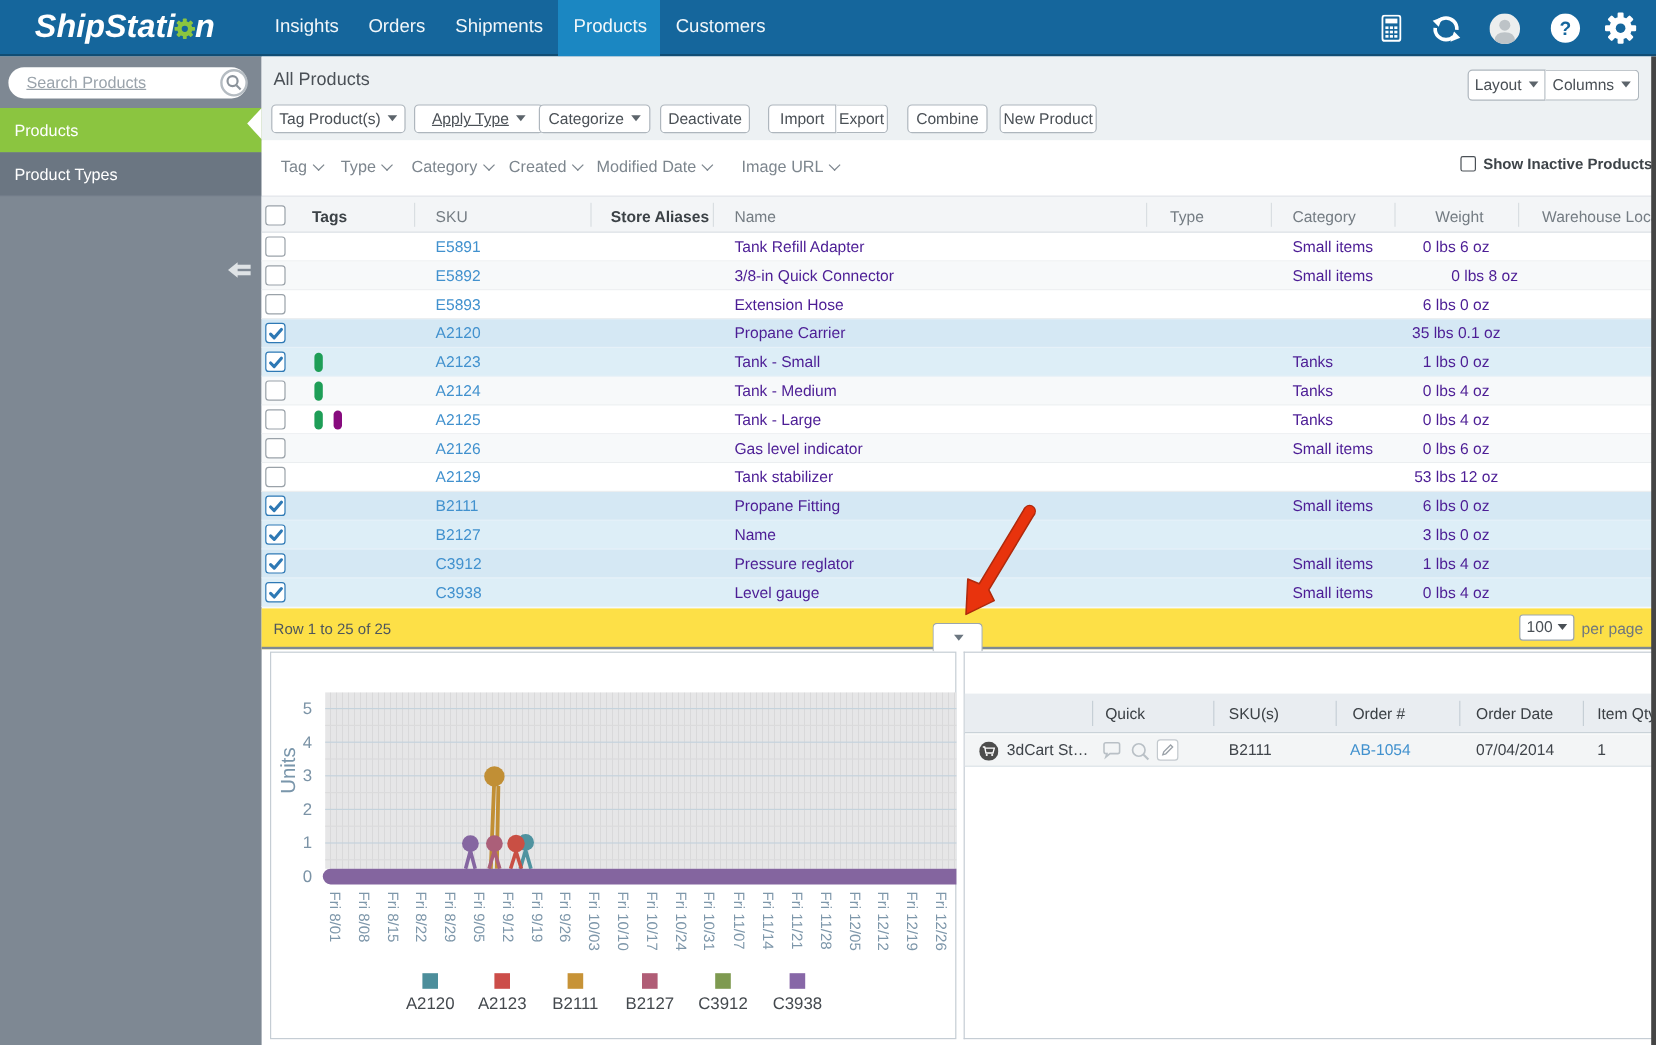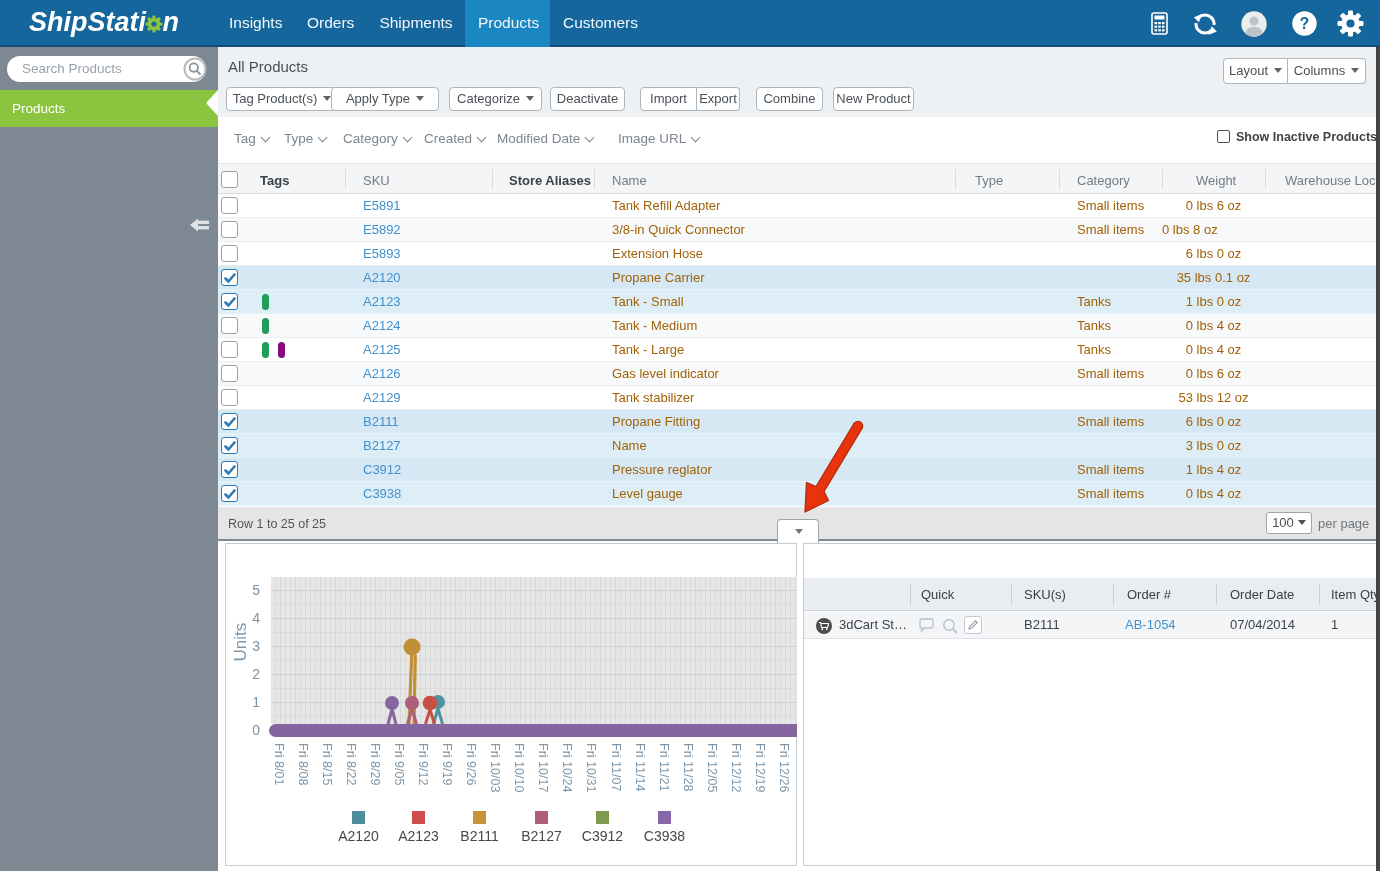--- a/index.html
+++ b/index.html
@@ -13,21 +13,21 @@
     font-style:italic; color:#fff; letter-spacing:0px; }
   .navitem { position:absolute; top:0; height:45px; line-height:45px; color:#f2f7fa;
     font-size:15.5px; text-align:center; }
   #nav-products { position:absolute; left:465px; top:0; width:85px; height:47px;
     background:#1b87c2; }
   
   #sidebar { position:absolute; left:0; top:47px; width:218px; height:824px;
     background:#7e8893; }
   #searchbox { position:absolute; left:7px; top:9px; width:199px; height:26px;
     background:#fff; border-radius:14px; }
-  #searchbox span { position:absolute; left:15px; top:5px; color:#9aa3ab; font-size:13.5px; }
+  #searchbox span { position:absolute; left:15px; top:5px; color:#9aa3ab; font-size:13.5px;text-decoration:underline; }
   .sideitem { position:absolute; left:0; width:218px; height:37px; line-height:37px;
     color:#fff; font-size:13.5px; padding-left:12px; background:#6b7682; }
   #side-products { background:#8bc540; }
   #notch { position:absolute; left:206px; top:0px; width:0; height:0;
     border-top:13px solid transparent; border-bottom:13px solid transparent;
     border-right:12px solid #fff; }
   
   #band { position:absolute; left:218px; top:47px; width:1162px; height:70px;
     background:#edf1f3; }
   #title { position:absolute; left:10px; top:11px; font-size:15px; color:#4a5056; }
@@ -46,30 +46,30 @@
     vertical-align:2px; }
   
   #thead { position:absolute; left:218px; top:163px; width:1162px; height:31px;
     background:#f3f5f7; border-top:1px solid #e3e7ea; border-bottom:1px solid #d7dde1; }
   .th { position:absolute; top:0; height:31px; line-height:34px; font-size:13px;
     color:#747c83; white-space:nowrap; }
   .thdark { color:#3c4247; font-weight:bold; }
   .thdiv { position:absolute; top:5px; width:1px; height:20px; background:#d9dee2; }
   .row { position:absolute; left:218px; width:1162px; height:24px; }
   .cell { position:absolute; top:0; height:24px; line-height:23px; font-size:13px;
-    color:#a16207; }
+    color:#4c1d95; }
   .sku { color:#4191ce; }
   .cb { position:absolute; width:17px; height:17px; background:#fff;
     border:1px solid #9aa2a9; border-radius:3px; }
   .cbc { border:1px solid #2e79b5; }
   .cbc svg { position:absolute; left:1px; top:1px; }
   .pill { position:absolute; top:4px; width:7px; height:16px; border-radius:3.5px; }
   
   #pagebar { position:absolute; left:218px; top:507px; width:1162px; height:34px;
-    background:#e5e5e5; border-bottom:2px solid #7d8993; }
+    background:#fde047; border-bottom:2px solid #7d8993; }
   
   .panel { position:absolute; background:#fff; border:1px solid #c5cdd4; }
   .phead { position:absolute; left:0; top:0; width:100%; height:30px; background:#e9eef3;
     border-bottom:1px solid #cdd5db; font-size:15px; }
   .pview { position:absolute; left:7px; top:7px; color:#3a3f44; font-weight:bold; font-size:14px; }
   .plink { color:#3a87c8; font-weight:bold; }
   .bluecaret { display:inline-block; width:0; height:0; border-left:5px solid transparent;
     border-right:5px solid transparent; border-top:6px solid #3a87c8;
     vertical-align:middle; margin-left:5px; margin-top:-2px; }
   .gline { left:0; width:526px; height:1px; background:#c5d3dc; }
@@ -172,26 +172,27 @@
       <circle cx="10.8" cy="10.6" r="4.2" fill="none" stroke="#8b939b" stroke-width="1.8"></circle>
       <path d="M14 14 L17.5 17.5" stroke="#8b939b" stroke-width="1.8"></path>
     </svg>
   </div>
   <svg class="abs" style="left:190px;top:170px;" width="19" height="16" viewBox="0 0 19 16">
     <path d="M0 8 L8 1.5 L8 14.5 Z" fill="#dfe3e6"></path>
     <rect x="7" y="3.6" width="12" height="3.4" fill="#dfe3e6"></rect>
     <rect x="7" y="9" width="12" height="3.4" fill="#dfe3e6"></rect>
   </svg>
   <div class="sideitem" id="side-products" style="top:43px;">Products<div id="notch"></div></div>
+  <div class="sideitem" style="top:80px;border-bottom:1px solid #7e8893;">Product Types</div>
 </div>
 
 <div id="band">
   <div id="title">All Products</div>
   <div class="btn" style="left:8px;width:112px;">Tag Product(s)<span class="caret"></span></div>
-  <div class="btn" style="left:113px;width:108px;">Apply Type<span class="caret"></span></div>
+  <div class="btn" style="left:127px;width:108px;text-decoration:underline;">Apply Type<span class="caret"></span></div>
   <div class="btn" style="left:231px;width:93px;">Categorize<span class="caret"></span></div>
   <div class="btn" style="left:332px;width:75px;">Deactivate</div>
   <div class="btn" style="left:422px;width:57px;border-radius:4px 0 0 4px;">Import</div>
   <div class="btn" style="left:479px;width:43px;border-left:none;border-radius:0 4px 4px 0;">Export</div>
   <div class="btn" style="left:538px;width:67px;">Combine</div>
   <div class="btn" style="left:615px;width:81px;">New Product</div>
   <div class="btn" style="left:1005px;width:65px;top:11px;height:26px;line-height:24px;border-radius:4px 0 0 4px;">Layout<span class="caret"></span></div>
   <div class="btn" style="left:1070px;width:78px;top:11px;height:26px;line-height:24px;border-left:none;border-radius:0 4px 4px 0;">Columns<span class="caret"></span></div>
 </div>
 
@@ -230,21 +231,21 @@
       <div class="cell sku" style="left:145px;">E5891</div>
       <div class="cell" style="left:394px;">Tank Refill Adapter</div>
       <div class="cell" style="left:859px;">Small items</div>
       <div class="cell" style="left:944px;width:103px;text-align:center;">0 lbs 6 oz</div>
     </div>
 <div class="row" style="top:218px;background:#f7f9fa;border-bottom:1px solid #ebeef0;height:24px;">
       <div class="cb" style="left:3px;top:3px;"></div>
       <div class="cell sku" style="left:145px;">E5892</div>
       <div class="cell" style="left:394px;">3/8-in Quick Connector</div>
       <div class="cell" style="left:859px;">Small items</div>
-      <div class="cell" style="left:944px;width:103px;text-align:left;">0 lbs 8 oz</div>
+      <div class="cell" style="left:944px;width:103px;text-align:right;">0 lbs 8 oz</div>
     </div>
 <div class="row" style="top:242px;background:#ffffff;border-bottom:1px solid #ebeef0;height:24px;">
       <div class="cb" style="left:3px;top:3px;"></div>
       <div class="cell sku" style="left:145px;">E5893</div>
       <div class="cell" style="left:394px;">Extension Hose</div>
       <div class="cell" style="left:944px;width:103px;text-align:center;">6 lbs 0 oz</div>
     </div>
 <div class="row" style="top:266px;background:#d5e8f4;border-bottom:1px solid #e6f1f8;height:24px;">
       <div class="cb cbc" style="left:3px;top:3px;">
         <svg width="14" height="14" viewBox="0 0 14 14">

